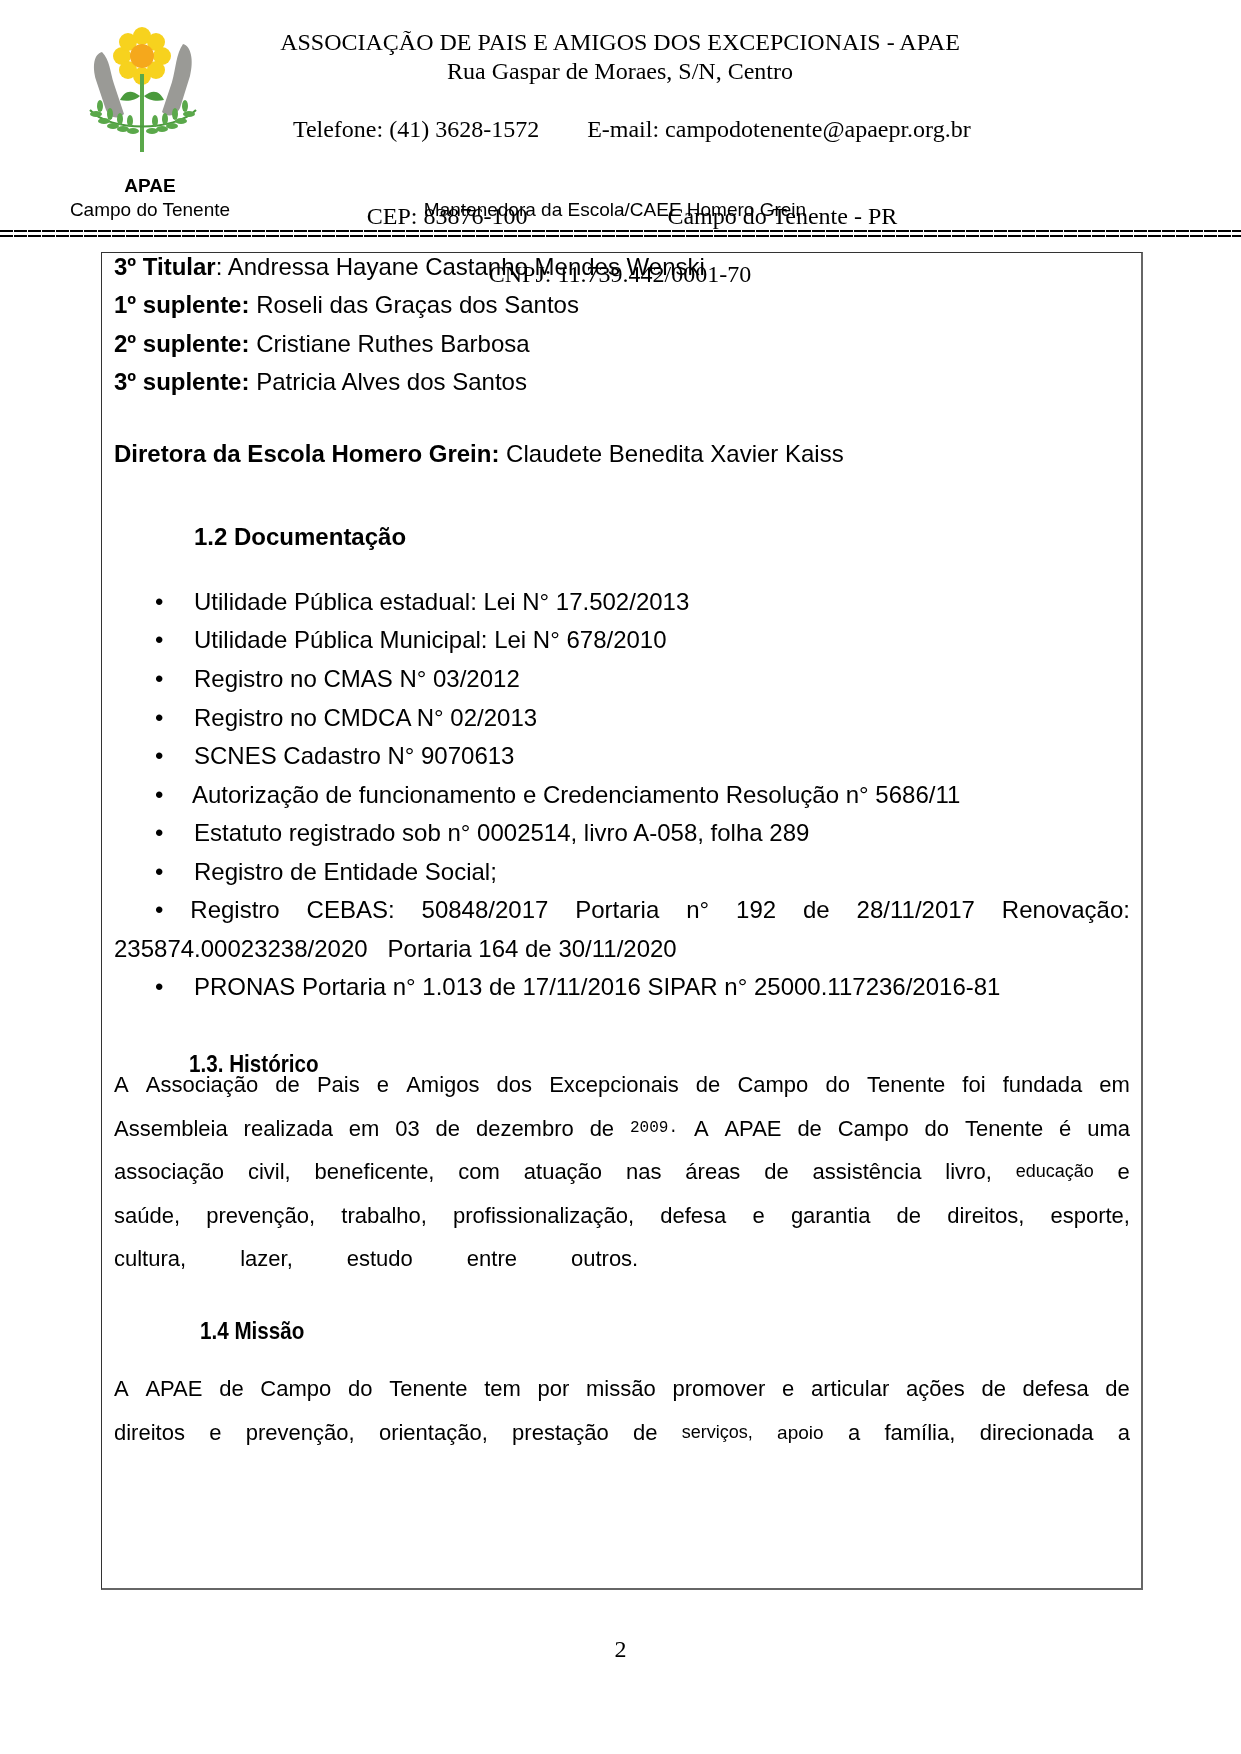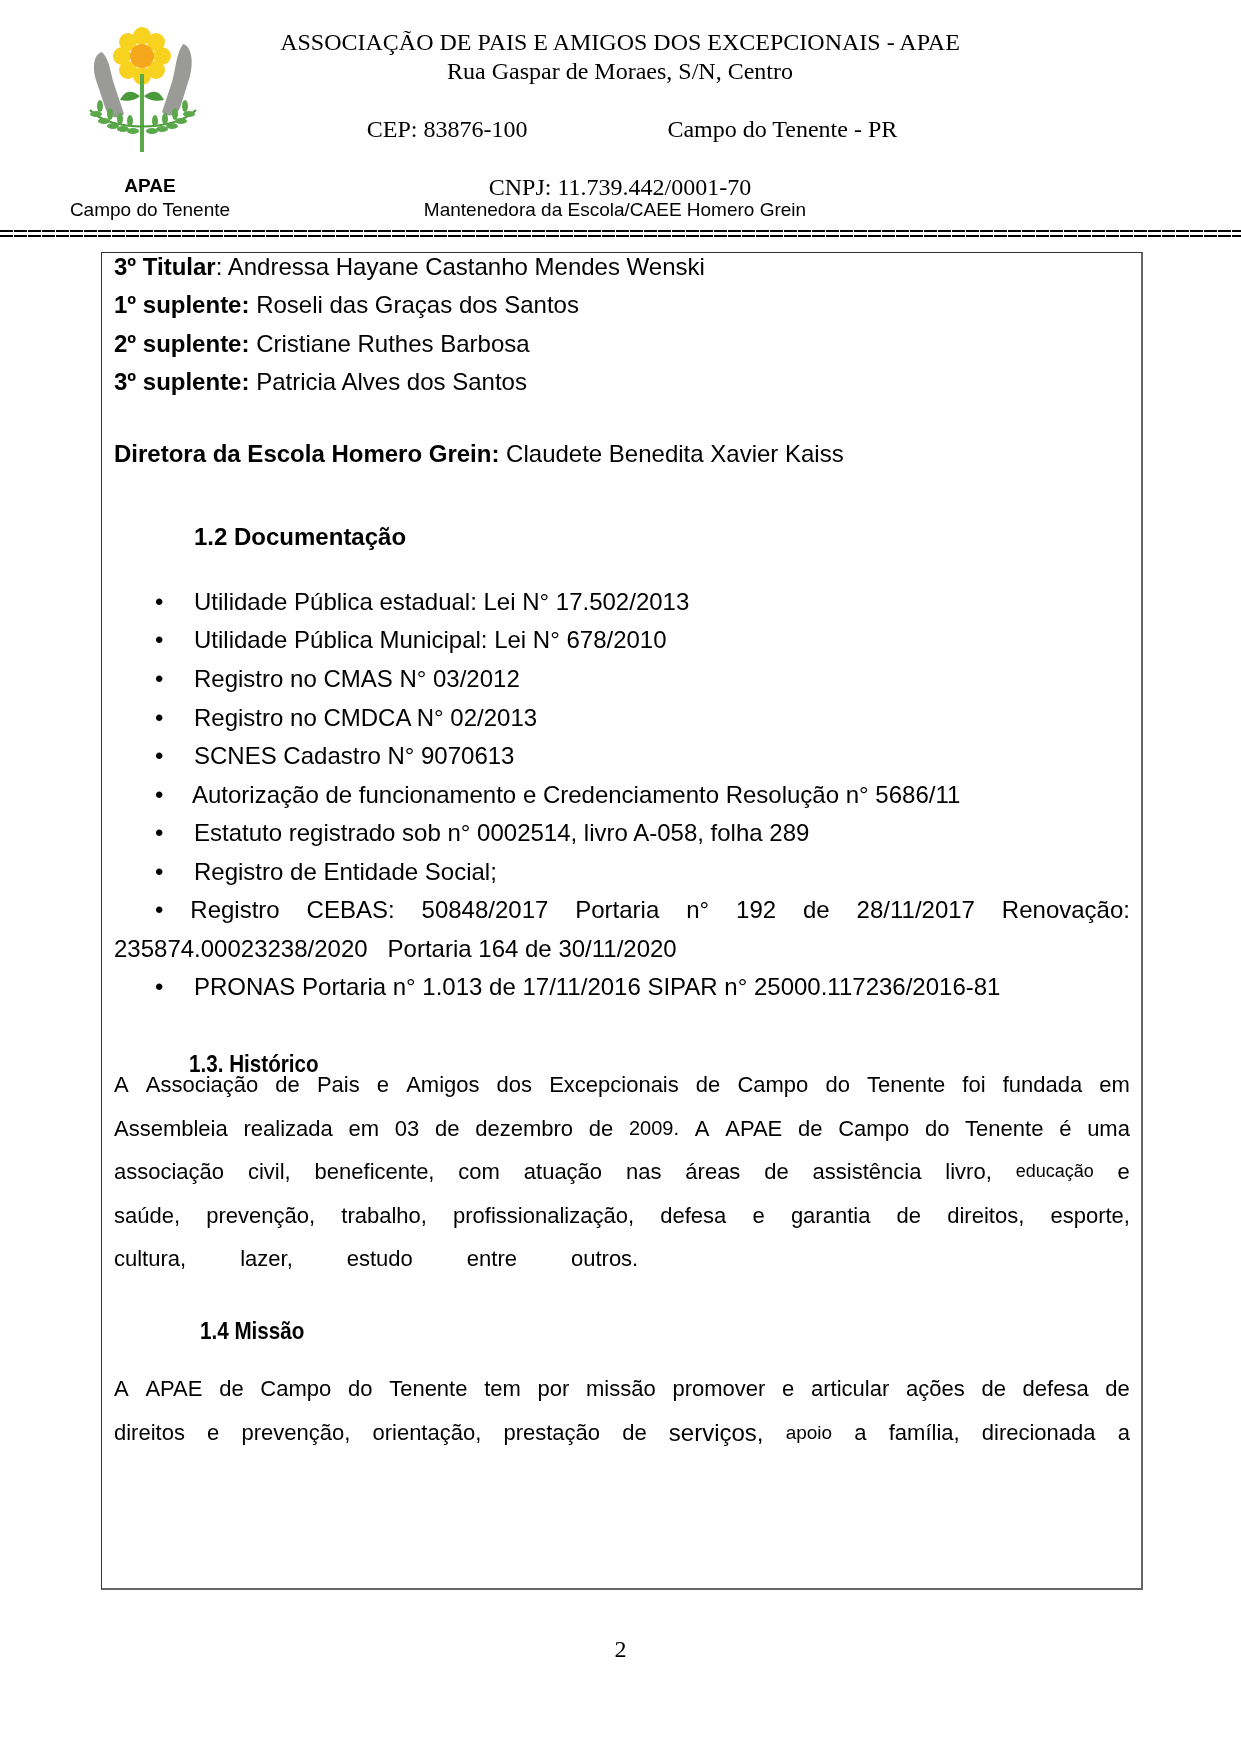--- a/index.html
+++ b/index.html
@@ -84,20 +84,23 @@
 </div>
 <div class="logo-caption sans">
   <div class="apae">APAE</div>
   <div>Campo do Tenente</div>
 </div>
 
 <div class="org serif">
   <span class="row">ASSOCIAÇÃO DE PAIS E AMIGOS DOS EXCEPCIONAIS - APAE</span>
   <span class="row">Rua Gaspar de Moraes, S/N, Centro</span>
   <span class="row">
+    <span>Telefone: (41) 3628-1572</span><span style="display:inline-block;width:48px"></span><span>E-mail: campodotenente@apaepr.org.br</span>
+  </span>
+  <span class="row">
     <span>CEP: 83876-100</span><span style="display:inline-block;width:140px"></span><span>Campo do Tenente - PR</span>
   </span>
   <span class="row">CNPJ: 11.739.442/0001-70</span>
 </div>
 <div class="mantenedora sans">Mantenedora da Escola/CAEE Homero Grein</div>
 <div class="rule"></div>
 
 <div class="frame"></div>
 
 <div class="content sans">
@@ -198,21 +201,21 @@
         <span class="pw" style="font-size: 22px;">em</span>
       </div>
       <div class="jline" style="transform: scaleX(1);">
         <span class="pw" style="font-size: 22px;">Assembleia</span>
         <span class="pw" style="font-size: 22px;">realizada</span>
         <span class="pw" style="font-size: 22px;">em</span>
         <span class="pw" style="font-size: 22px;">03</span>
         <span class="pw" style="font-size: 22px;">de</span>
         <span class="pw" style="font-size: 22px;">dezembro</span>
         <span class="pw" style="font-size: 22px;">de</span>
-        <span class="pw" style="font-size: 20px;">2009.</span>
+        <span class="pw" style="font-size: 16px; font-family: Liberation Mono, monospace;">2009.</span>
         <span class="pw" style="font-size: 22px;">A</span>
         <span class="pw" style="font-size: 22px;">APAE</span>
         <span class="pw" style="font-size: 22px;">de</span>
         <span class="pw" style="font-size: 22px;">Campo</span>
         <span class="pw" style="font-size: 22px;">do</span>
         <span class="pw" style="font-size: 22px;">Tenente</span>
         <span class="pw" style="font-size: 22px;">é</span>
         <span class="pw" style="font-size: 22px;">uma</span>
       </div>
       <div class="jline" style="transform: scaleX(1);">
@@ -272,21 +275,21 @@
         <span class="pw" style="font-size: 22px;">defesa</span>
         <span class="pw" style="font-size: 22px;">de</span>
       </div>
       <div class="jline" style="transform: scaleX(1);">
         <span class="pw" style="font-size: 22px;">direitos</span>
         <span class="pw" style="font-size: 22px;">e</span>
         <span class="pw" style="font-size: 22px;">prevenção,</span>
         <span class="pw" style="font-size: 22px;">orientação,</span>
         <span class="pw" style="font-size: 22px;">prestação</span>
         <span class="pw" style="font-size: 22px;">de</span>
-        <span class="pw" style="font-size: 24px;">serviços,</span>
+        <span class="pw" style="font-size: 18px;">serviços,</span>
         <span class="pw" style="font-size: 19px;">apoio</span>
         <span class="pw" style="font-size: 22px;">a</span>
         <span class="pw" style="font-size: 22px;">família,</span>
         <span class="pw" style="font-size: 22px;">direcionada</span>
         <span class="pw" style="font-size: 22px;">a</span>
       </div>
     </div>
 </div>
 
 <div class="page-num serif">2</div>

